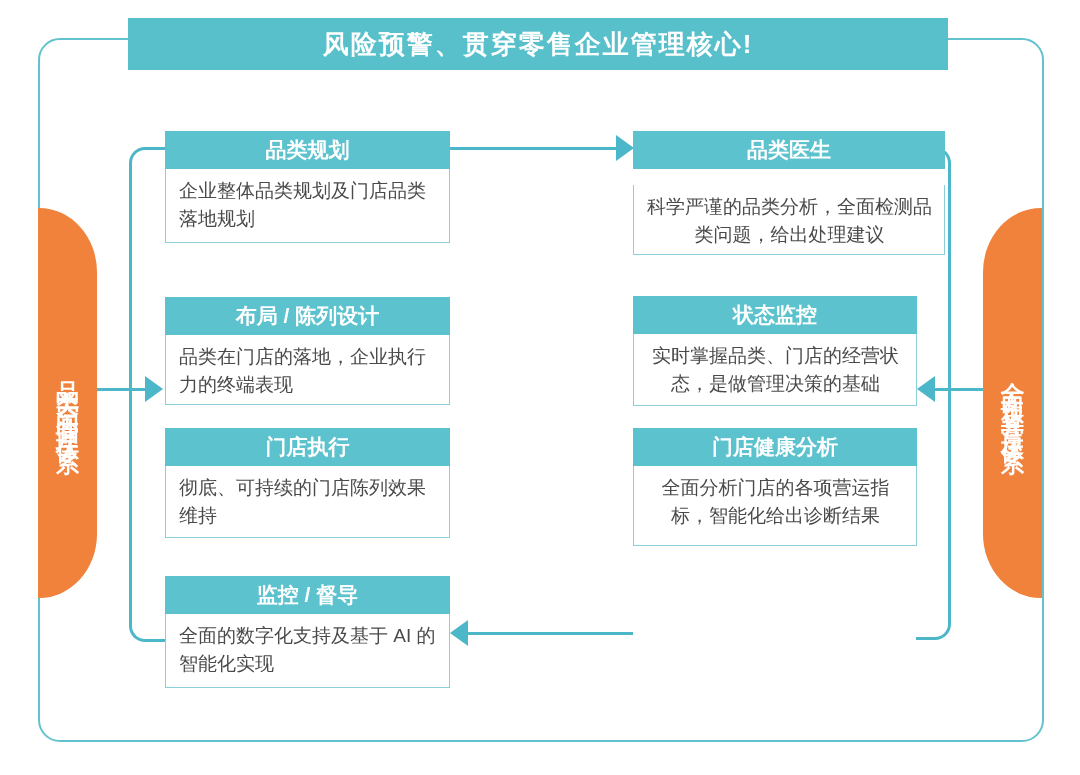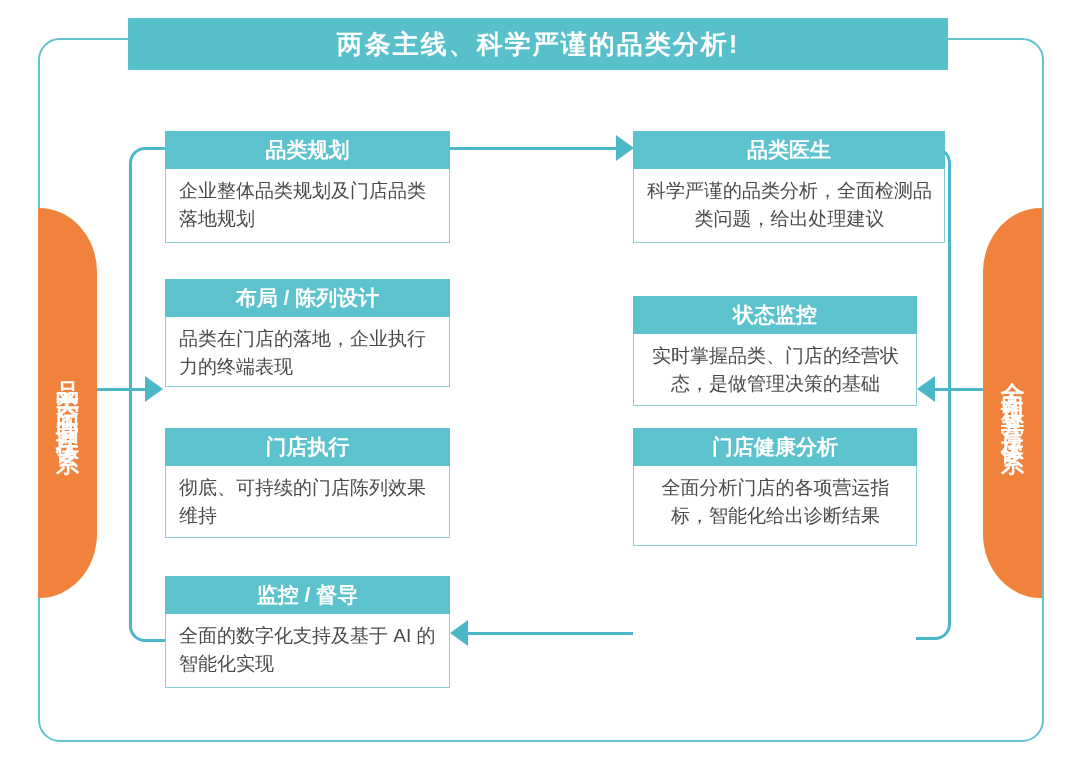--- a/index.html
+++ b/index.html
@@ -48,21 +48,21 @@
             border-right:18px solid #4BB7C8;}
 </style>
 </head>
 <body>
 
 <div class="stage">
 
   <div class="frame"></div>
 
   <div class="banner">
-    <span>两条主线、科学严谨的品类分析!</span>
+    <span>风险预警、贯穿零售企业管理核心!</span>
   </div>
 
   <div class="bracket bracket-left"></div>
   <div class="line" style="left:97px;top:388px;width:50px;height:3px;"></div>
   <div class="tri tri-right" style="left:145px;top:376px;"></div>
 
   <div class="bracket bracket-right"></div>
   <div class="line" style="left:933px;top:388px;width:50px;height:3px;"></div>
   <div class="tri tri-left" style="left:917px;top:376px;"></div>
 
@@ -79,42 +79,42 @@
     <span class="pill-label">全面预算营运体系</span>
   </div>
 
   <div class="card col-left" style="left:165px;top:131px;border-radius:23px;">
     <div class="card-header">
       <span>品类规划</span>
     </div>
     <div class="card-body">企业整体品类规划及门店品类落地规划</div>
   </div>
 
-  <div class="card col-left" style="left:165px;top:279px;height:85px;">
+  <div class="card col-left" style="left:165px;top:297px;height:85px;">
     <div class="card-header">
       <span>布局 / 陈列设计</span>
     </div>
     <div class="card-body">品类在门店的落地，企业执行力的终端表现</div>
   </div>
 
   <div class="card col-left" style="left:165px;top:428px;height:110px;">
     <div class="card-header">
       <span>门店执行</span>
     </div>
     <div class="card-body">彻底、可持续的门店陈列效果维持</div>
   </div>
 
   <div class="card col-left" style="left:165px;top:576px;">
     <div class="card-header">
       <span>监控 / 督导</span>
     </div>
     <div class="card-body">全面的数字化支持及基于 AI 的智能化实现</div>
   </div>
 
-  <div class="card col-right" style="left:633px;top:131px;width:312px;">
+  <div class="card col-right" style="left:633px;top:131px;width:312px;gap:16px;">
     <div class="card-header">
       <span>品类医生</span>
     </div>
     <div class="card-body">科学严谨的品类分析，全面检测品类问题，给出处理建议</div>
   </div>
 
   <div class="card col-right" style="left:633px;top:296px;width:284px;height:110px;">
     <div class="card-header">
       <span>状态监控</span>
     </div>

